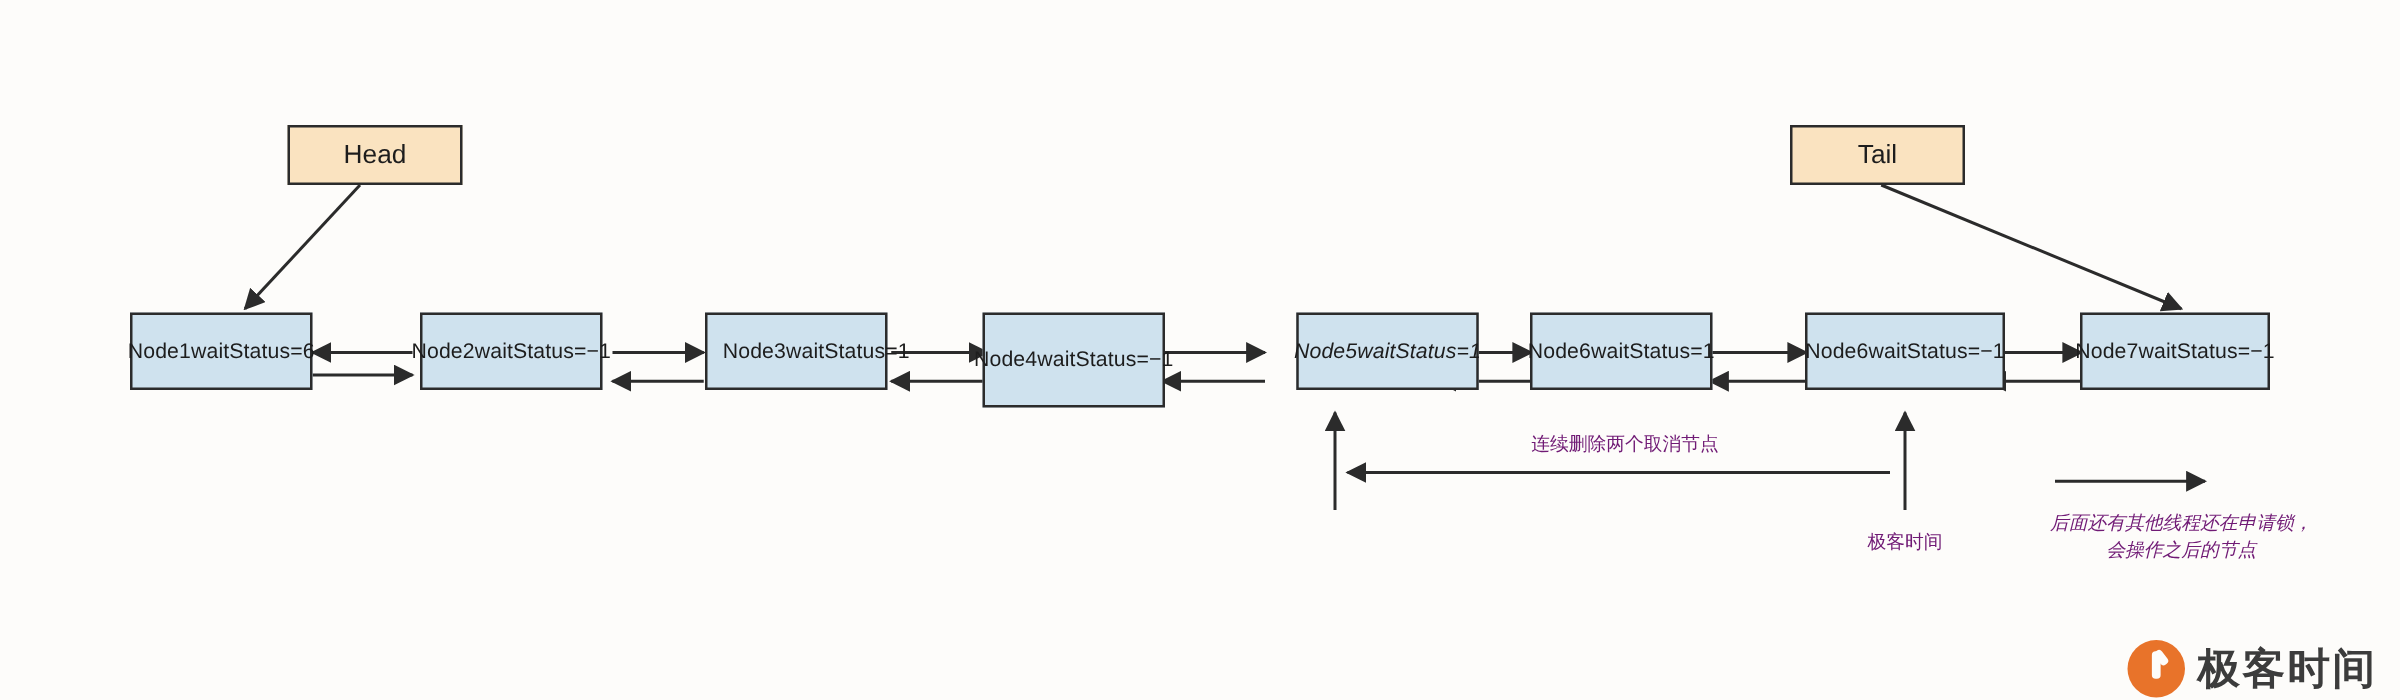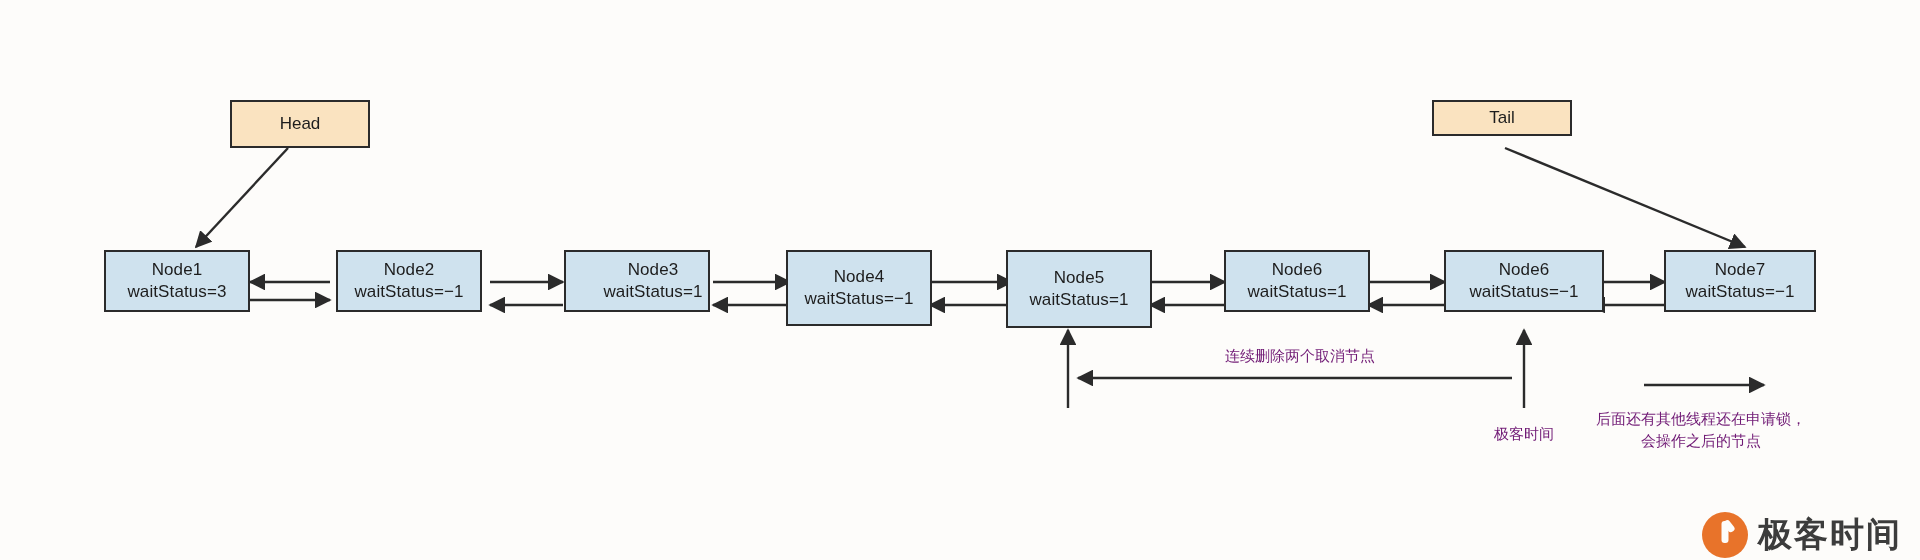--- a/index.html
+++ b/index.html
@@ -30,21 +30,20 @@
     pointer-events: none;
   }
 
   
   .node-box {
     position: absolute;
     box-sizing: border-box;
     background: #cfe2ee;
     border: 2px solid #2b2b2b;
     display: flex;
-    flex-direction: column;
     align-items: center;
     justify-content: center;
     line-height: 1.28;
     color: #1d1d1d;
     font-size: 17px;
     letter-spacing: 0.1px;
   }
   .node-box .node-title,
   .node-box .node-status {
     display: block;
@@ -53,21 +52,21 @@
 
   .terminal-box {
     position: absolute;
     box-sizing: border-box;
     background: #fae3c0;
     border: 2px solid #2b2b2b;
     display: flex;
     align-items: center;
     justify-content: center;
     color: #1d1d1d;
-    font-size: 17px;
+    font-size: 21px;
   }
 
   
   .annotation {
     position: absolute;
     color: #701a75;
     font-size: 15px;
     line-height: 1.45;
     text-align: center;
     white-space: pre-line;
@@ -173,45 +172,45 @@
 
     <g>
       <line x1="1644" y1="385" x2="1764" y2="385" stroke="#2b2b2b" stroke-width="2.4" marker-end="url(#arrow)"></line>
     </g>
   </svg>
 
   <div class="terminal-box" style="left:230px; top:100px; width:140px; height:48px;">
     <span>Head</span>
   </div>
 
-  <div class="terminal-box" style="left:1432px; top:100px; width:140px; height:36px;">
+  <div class="terminal-box" style="left:1432px; top:100px; width:140px; height:48px;">
     <span>Tail</span>
   </div>
 
   <div class="node-box" style="left:104px; top:250px; width:146px; height:62px;">
     <span class="node-title">Node1</span>
-    <span class="node-status">waitStatus=3</span>
+    <span class="node-status">waitStatus=6</span>
   </div>
 
   <div class="node-box" style="left:336px; top:250px; width:146px; height:62px;text-align:center;">
     <span class="node-title">Node2</span>
     <span class="node-status">waitStatus=−1</span>
   </div>
 
   <div class="node-box" style="left:564px; top:250px; width:146px; height:62px;padding-left:32px;">
     <span class="node-title">Node3</span>
     <span class="node-status">waitStatus=1</span>
   </div>
 
   <div class="node-box" style="left:786px; top:250px; width:146px; height:76px;">
     <span class="node-title">Node4</span>
     <span class="node-status">waitStatus=−1</span>
   </div>
 
-  <div class="node-box" style="left:1006px; top:250px; width:146px; height:78px;">
+  <div class="node-box" style="left:1037px; top:250px; width:146px; height:62px;font-style:italic;">
     <span class="node-title">Node5</span>
     <span class="node-status">waitStatus=1</span>
   </div>
 
   <div class="node-box" style="left:1224px; top:250px; width:146px; height:62px;">
     <span class="node-title">Node6</span>
     <span class="node-status">waitStatus=1</span>
   </div>
 
   <div class="node-box" style="left:1444px; top:250px; width:160px; height:62px;">
@@ -221,21 +220,21 @@
 
   <div class="node-box" style="left:1664px; top:250px; width:152px; height:62px;">
     <span class="node-title">Node7</span>
     <span class="node-status">waitStatus=−1</span>
   </div>
 
   <div class="annotation" style="left:1120px; top:345px; width:360px;">连续删除两个取消节点</div>
 
   <div class="annotation" style="left:1454px; top:423px; width:140px;">极客时间</div>
 
-  <div class="annotation" style="left:1576px; top:408px; width:250px;">后面还有其他线程还在申请锁，
+  <div class="annotation" style="left:1620px; top:408px; width:250px;font-style:italic;">后面还有其他线程还在申请锁，
 会操作之后的节点</div>
 
   <div class="logo" style="left:1702px; top:512px;">
     <span class="logo-mark"></span>
     <span class="logo-text">极客时间</span>
   </div>
 
 </div>
 
 </body></html>

